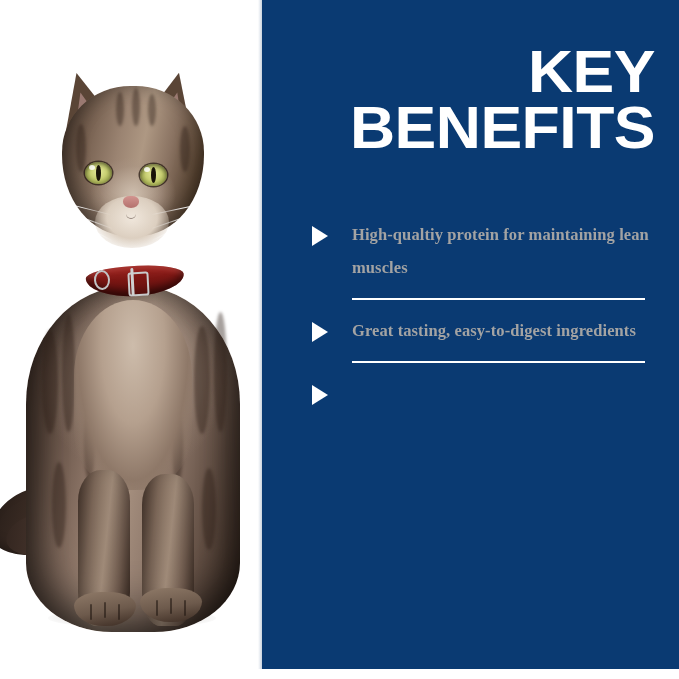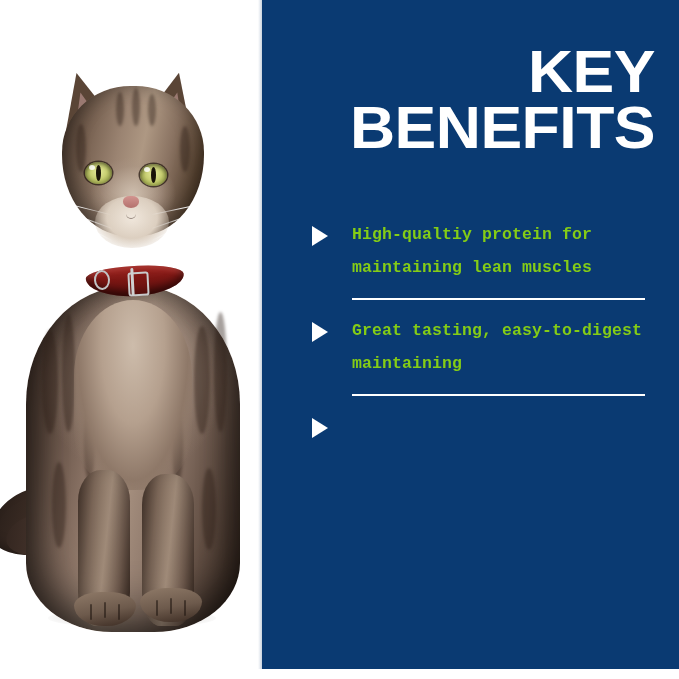--- a/index.html
+++ b/index.html
@@ -272,22 +272,22 @@
     position: absolute;
     left: 50px; top: 8px;
     width: 0; height: 0;
     border-top: 10px solid transparent;
     border-bottom: 10px solid transparent;
     border-left: 16px solid #ffffff;
   }
   .benefit-text {
     display: block;
     margin-left: 40px;
-    color: #84cc16;
-    font-family: Liberation Mono, monospace;
+    color: #a3a3a3;
+    font-family: Liberation Serif, serif;
     font-weight: bold;
     font-size: 16.5px;
     line-height: 33px;
     letter-spacing: .1px;
   }
   .divider {
     height: 2px;
     background: #ffffff;
     margin: 14px 34px 14px 90px;
     width: 293px;
@@ -388,21 +388,21 @@
 
       <div class="benefit">
         <span class="tri"></span>
         <span class="benefit-text">High-qualtiy protein for maintaining lean muscles</span>
       </div>
 
       <div class="divider"></div>
 
       <div class="benefit">
         <span class="tri"></span>
-        <span class="benefit-text">Great tasting, easy-to-digest maintaining</span>
+        <span class="benefit-text">Great tasting, easy-to-digest ingredients</span>
       </div>
 
       <div class="divider"></div>
 
       <div class="benefit">
         <span class="tri"></span>
       </div>
 
     </div>
   </div>

